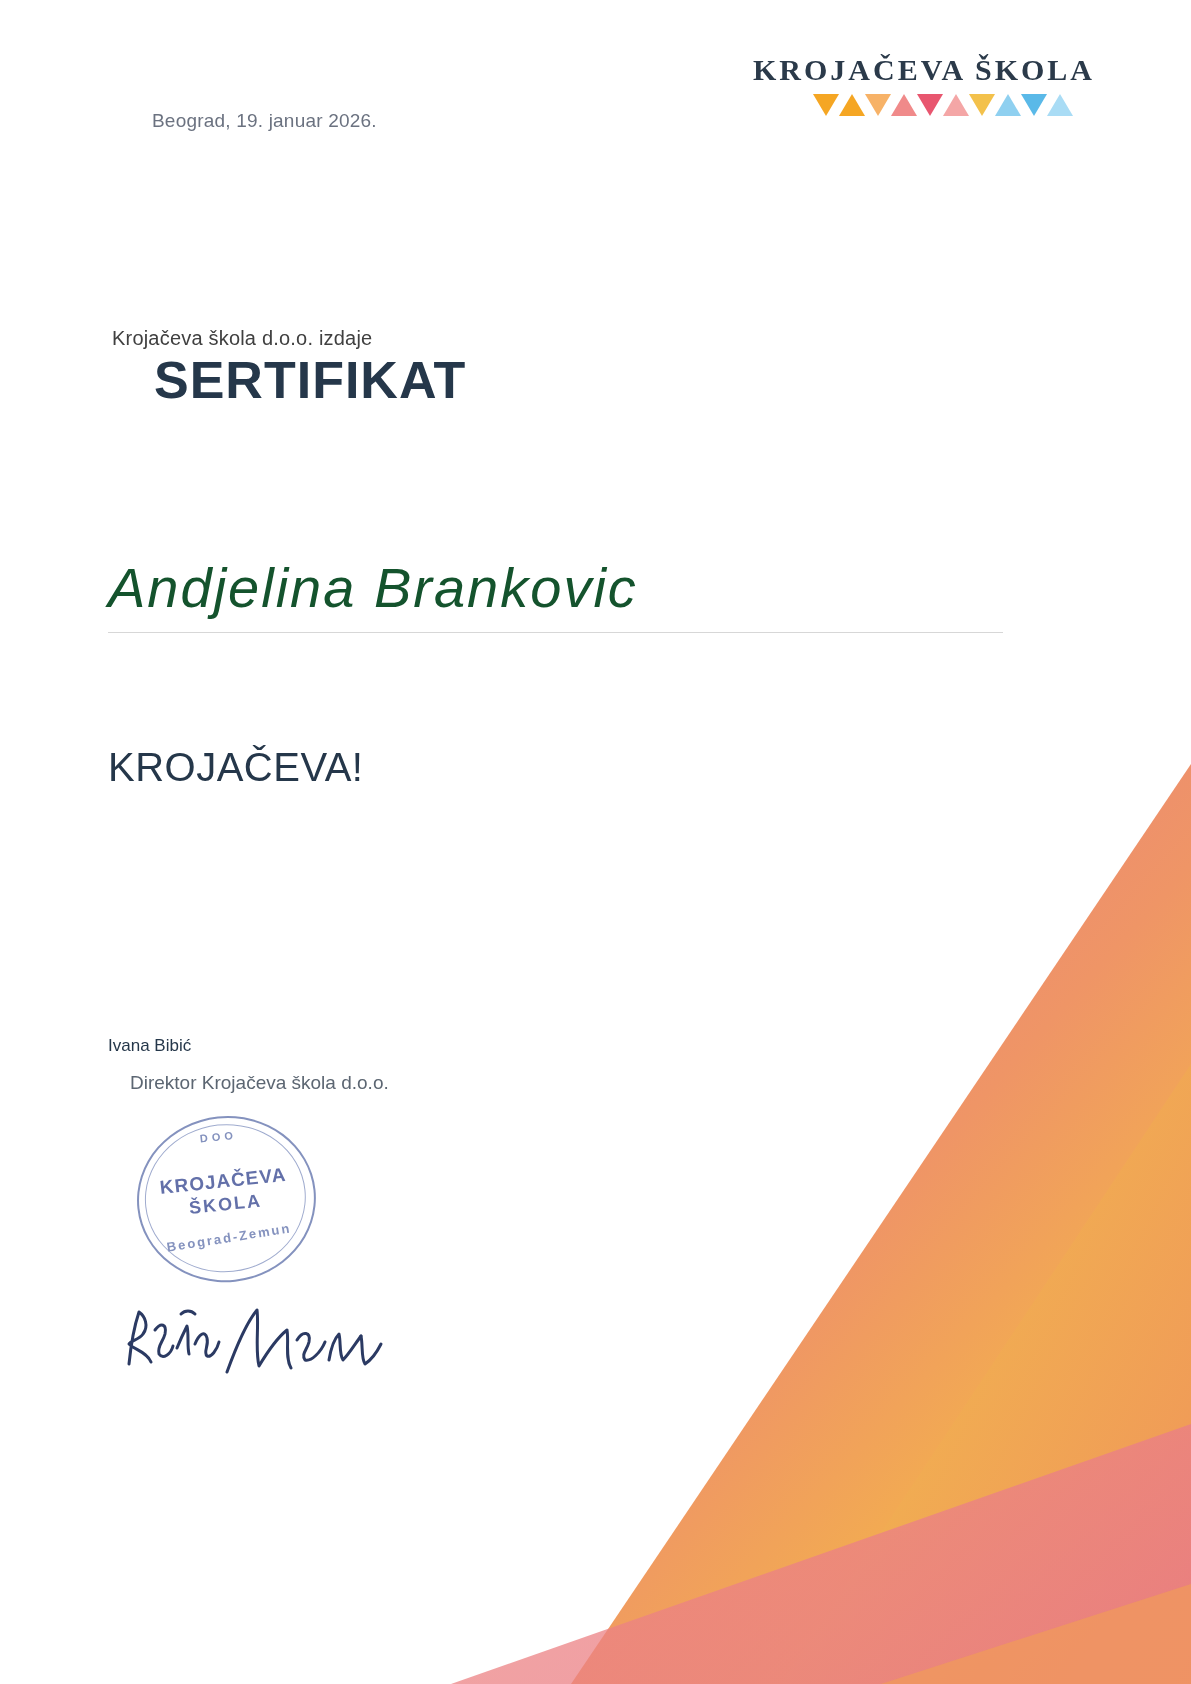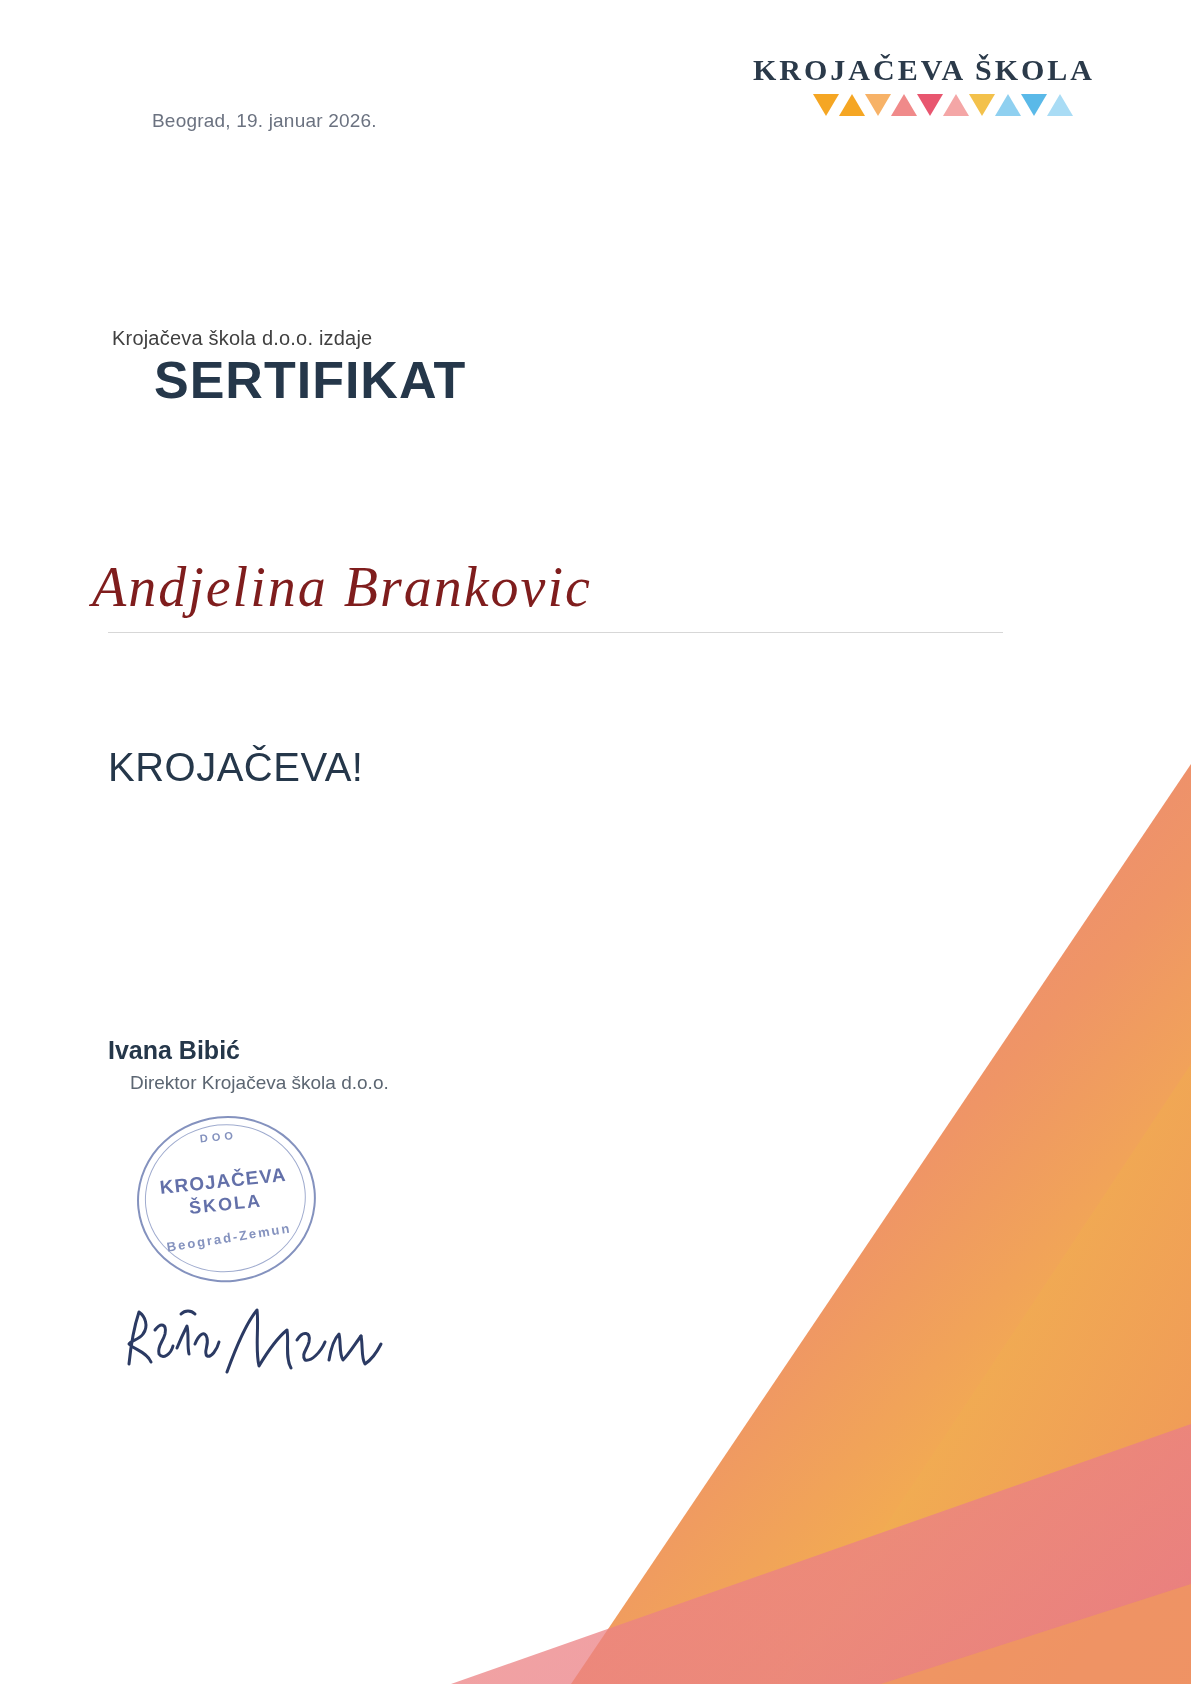--- a/index.html
+++ b/index.html
@@ -82,27 +82,27 @@
     font-weight: 700;
     letter-spacing: 1px;
     color: #25374a;
     line-height: 1.1;
     margin-left: 28px;
   }
 
   
   .recipient {
     position: absolute;
-    left: 92px;
+    left: 108px;
     top: 555px;
     width: 900px;
-    font-family: Liberation Serif, serif;
+    font-family: Liberation Sans, sans-serif;
     font-style: italic;
     font-size: 56px;
-    color: #7f1d1d;
+    color: #14532d;
     letter-spacing: 2px;
     white-space: nowrap;
   }
   .recipient-line {
     position: absolute;
     left: 108px;
     top: 632px;
     width: 895px;
     height: 1px;
     background: #d7d7d7;
@@ -134,23 +134,23 @@
     font-weight: 700;
     color: #3e4a57;
     padding: 0 6px;
   }
 
   
   .sig-name {
     position: absolute;
     left: 108px;
     top: 1036px;
-    font-size: 25px;
+    font-size: 17px;
     color: #25374a;
-    font-weight: 700;
+    font-weight: 400;
   }
   .sig-role {
     position: absolute;
     left: 108px;
     top: 1072px;
     font-size: 19px;
     color: #5c6672;
     margin-left: 22px;
   }
 

